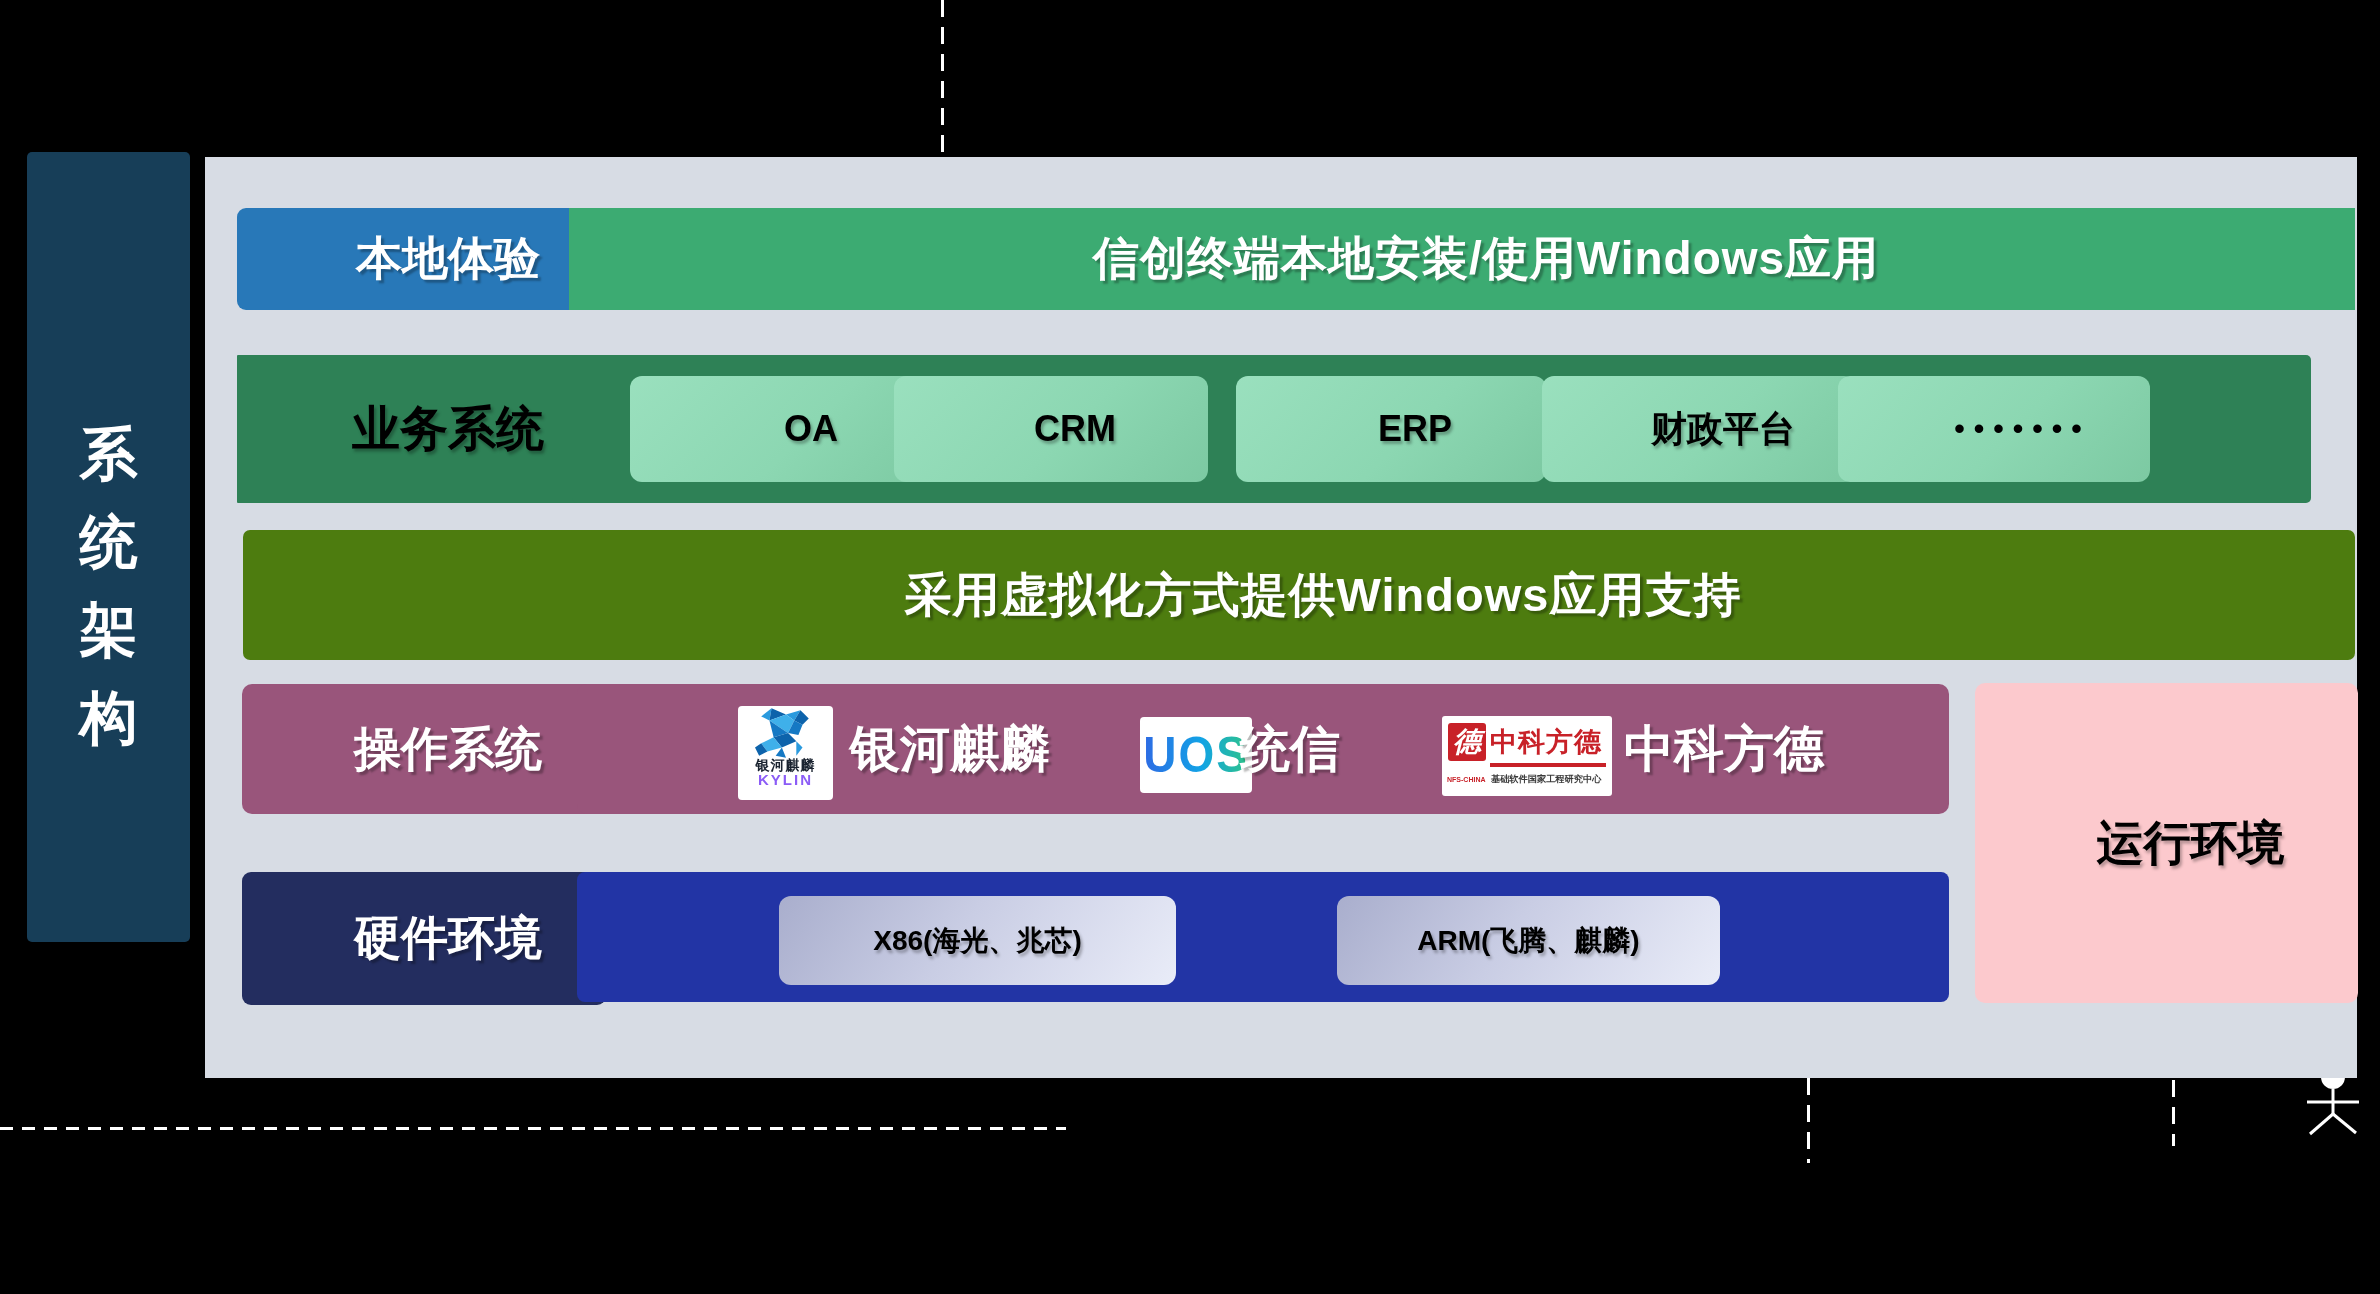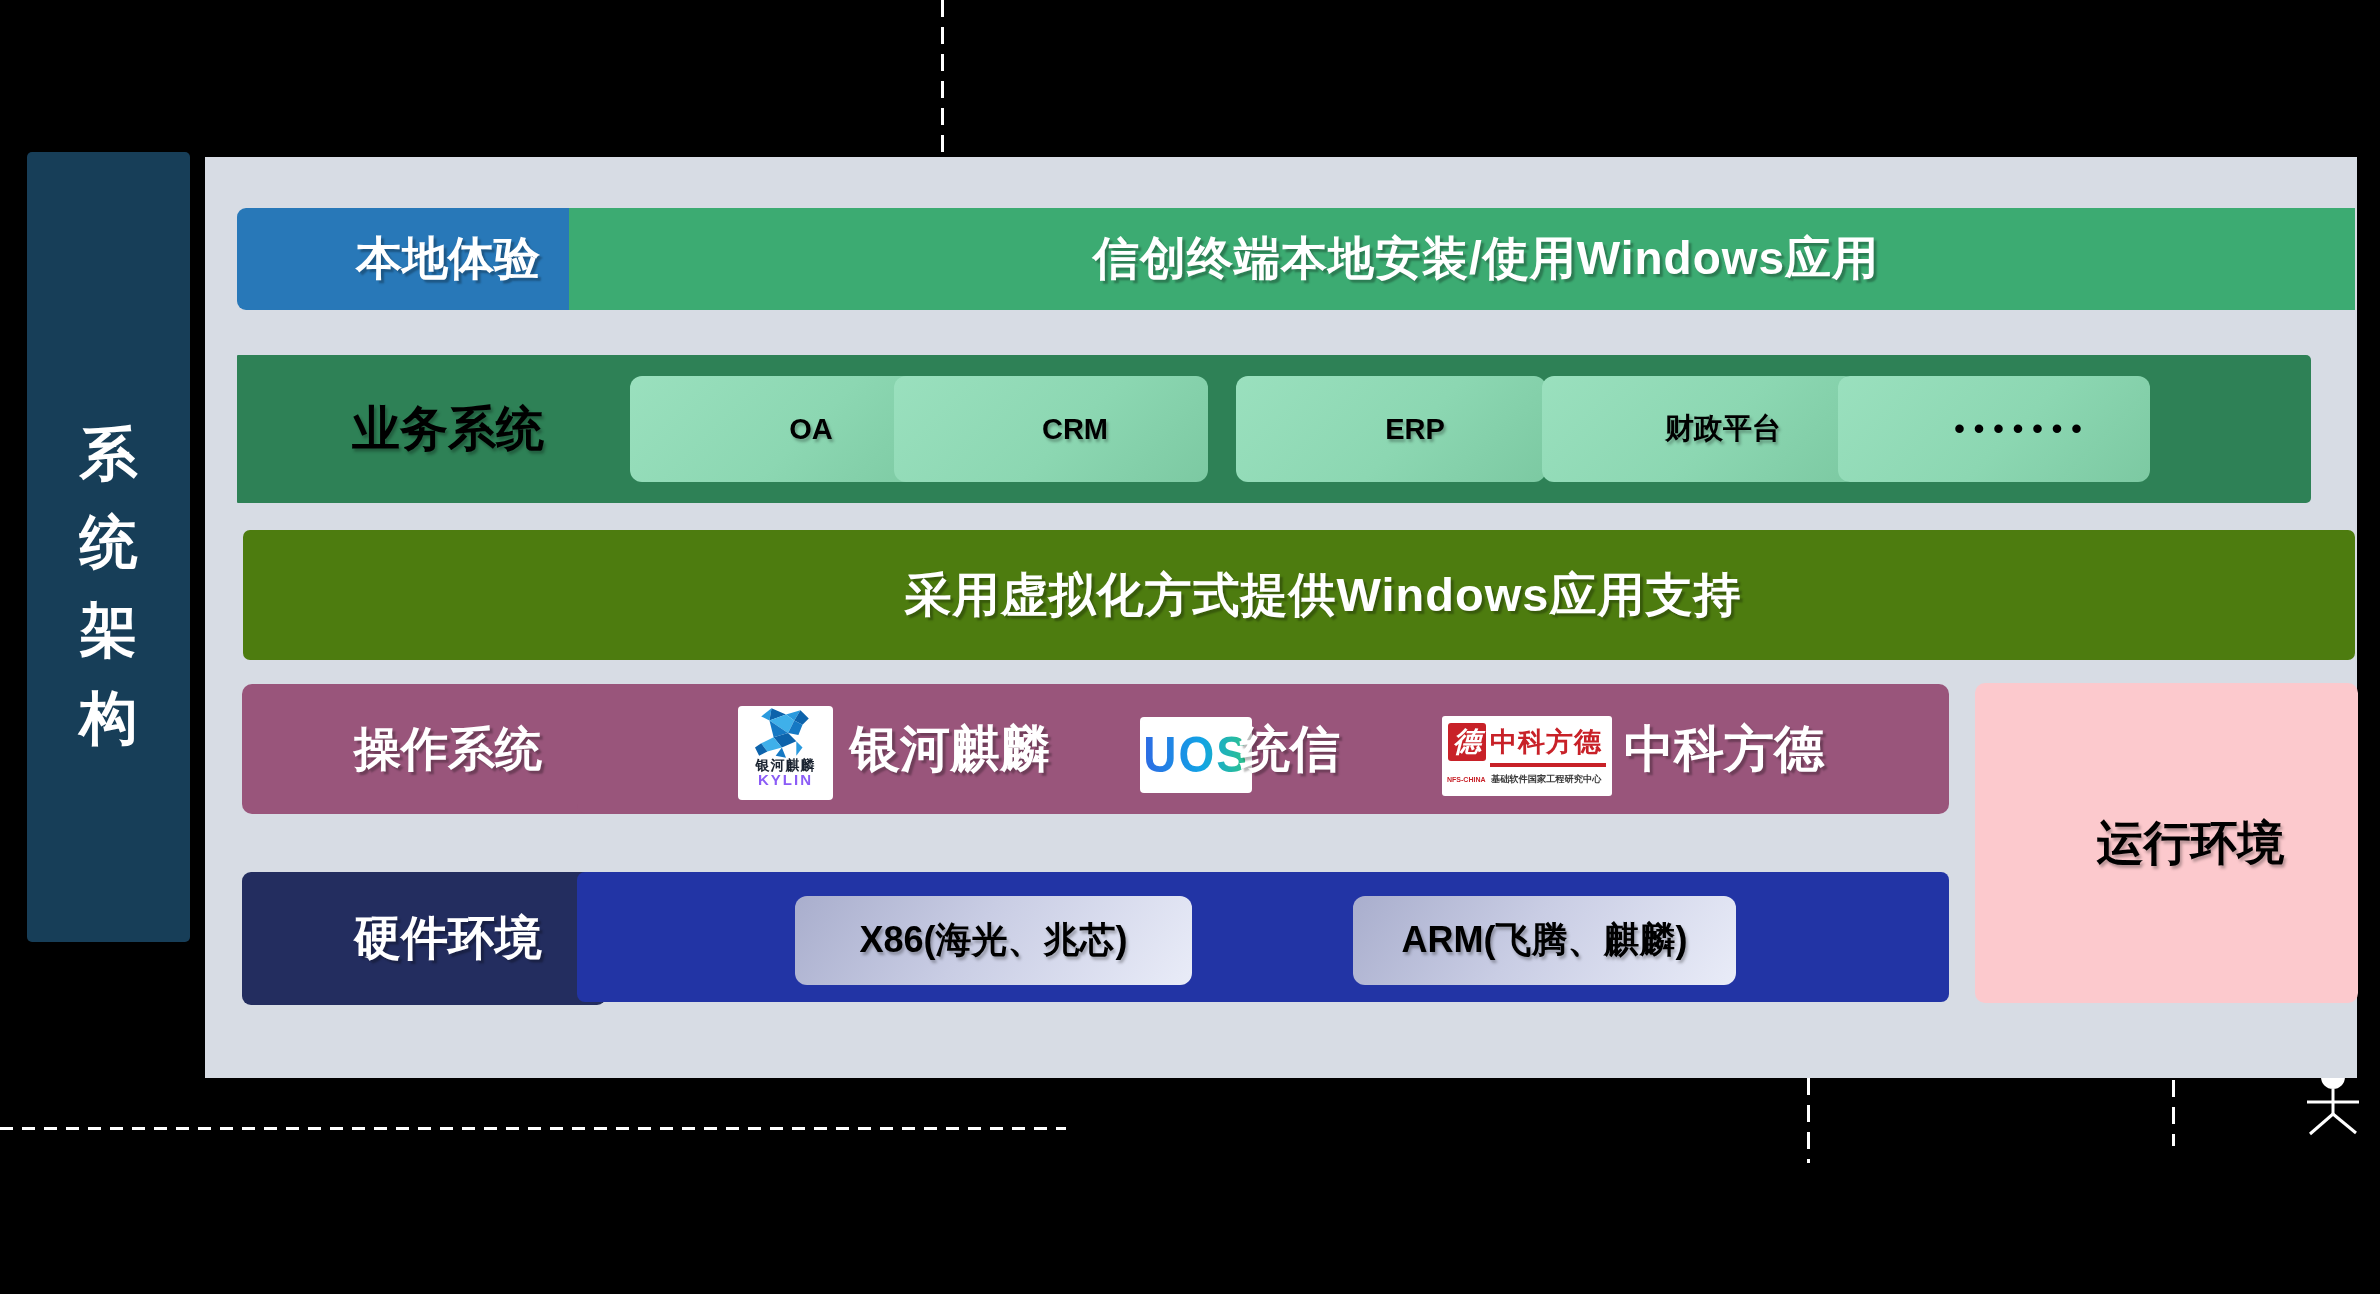--- a/index.html
+++ b/index.html
@@ -36,21 +36,21 @@
   
   .lbl-exp{left:237px;top:208px;width:326px;height:102px;background:#2878b8;border-radius:9px;font-size:46px;}
   .banner-exp{left:569px;top:208px;width:1738px;height:102px;background:#3cab72;font-size:46px;letter-spacing:1px;}
 
   
   .lbl-biz{left:237px;top:355px;width:326px;height:148px;background:#2e8156;border-radius:1px;font-size:48px;}
   .biz-container{left:572px;top:355px;width:1739px;height:148px;background:#2e8156;border-radius:5px;}
   .appbox{
     top:376px;height:106px;border-radius:12px;
     background:linear-gradient(135deg,#9ae0be 0%,#8cd7b2 55%,#7cc9a2 100%);
-    font-size:29px;
+    font-size:36px;
   }
   .appbox.dots{font-size:30px;letter-spacing:9px;text-indent:9px;}
 
   
   .banner-virt{left:243px;top:530px;width:2064px;height:130px;background:#4d7c0f;border-radius:7px;font-size:47px;letter-spacing:1px;}
 
   
   .lbl-os{left:242px;top:684px;width:316px;height:130px;background:#99557b;border-radius:10px;font-size:47px;}
   .os-container{left:577px;top:684px;width:1372px;height:130px;background:#99557b;border-radius:10px;}
   .pinkbox{left:1975px;top:683px;width:335px;height:320px;background:#fcc9cd;border-radius:10px;font-size:47px;}
@@ -75,21 +75,21 @@
   .fd-line{position:absolute;left:48px;top:47px;width:116px;height:4px;background:#c82128;}
   .fd-cap{position:absolute;left:44px;top:56px;width:124px;font-size:10px;color:#3a3a3a;font-weight:700;transform:scale(.92);}
   .fd-en{position:absolute;left:5px;top:60px;width:40px;font-size:7px;color:#c82128;font-weight:700;}
 
   
   .lbl-hw{left:242px;top:872px;width:316px;height:133px;background:#232d5f;border-radius:9px;font-size:47px;}
   .hw-container{left:577px;top:872px;width:1372px;height:130px;background:#2234a5;border-radius:8px;}
   .hwbox{
     position:absolute;top:24px;height:89px;border-radius:12px;
     background:linear-gradient(125deg,#a9aecd 0%,#c9cde4 45%,#e9ecf8 100%);
-    display:flex;align-items:center;justify-content:center;font-size:36px;margin-left:16px;
+    display:flex;align-items:center;justify-content:center;font-size:28px;
   }
   .hwbox.x86{left:202px;width:397px;}
   .hwbox.arm{left:760px;width:383px;}
 
   .stickfigure{left:2298px;top:1058px;width:72px;height:86px;}
 </style>
 </head>
 <body>
 
 <div class="abs vdash" style="left:941px;top:0;height:157px;"></div>

